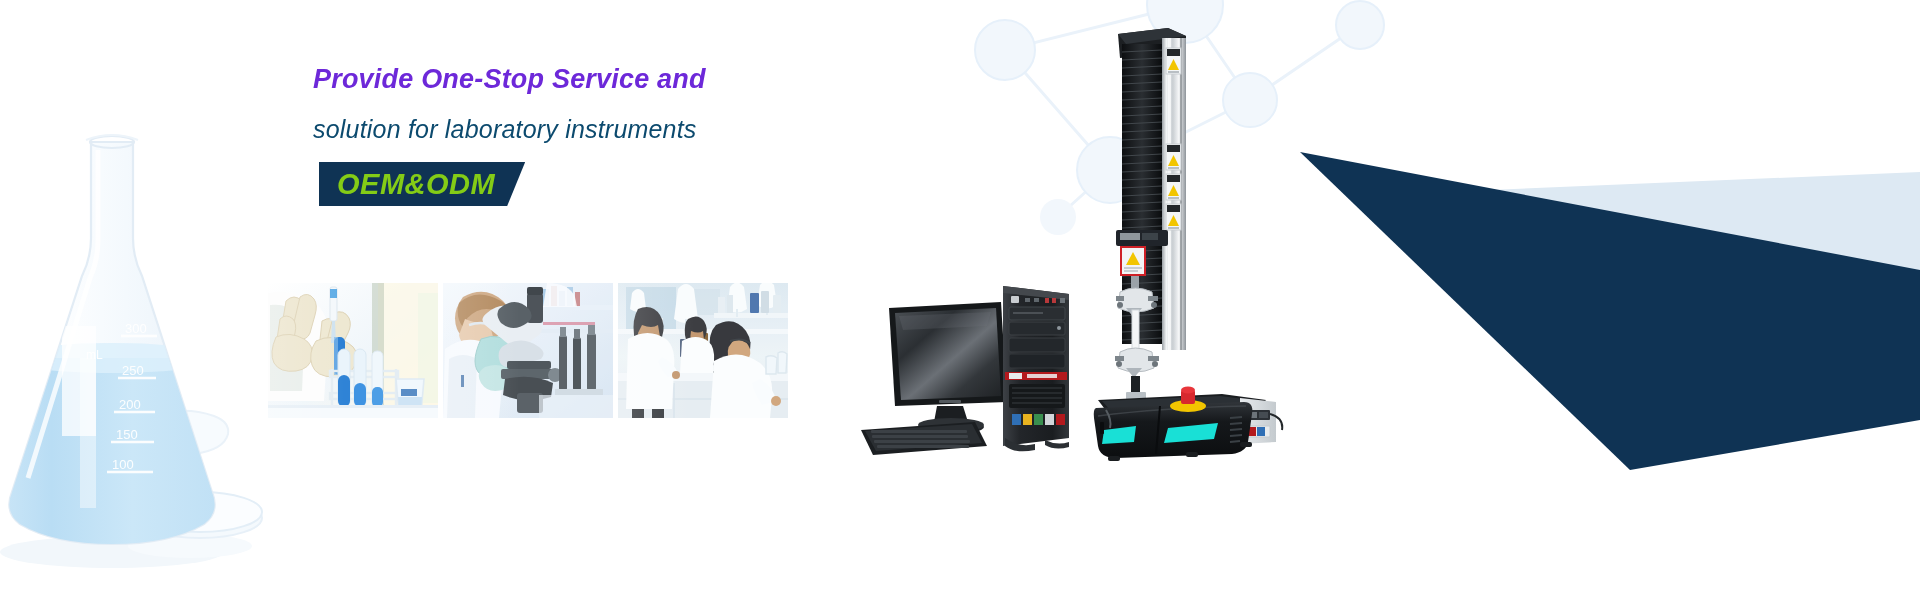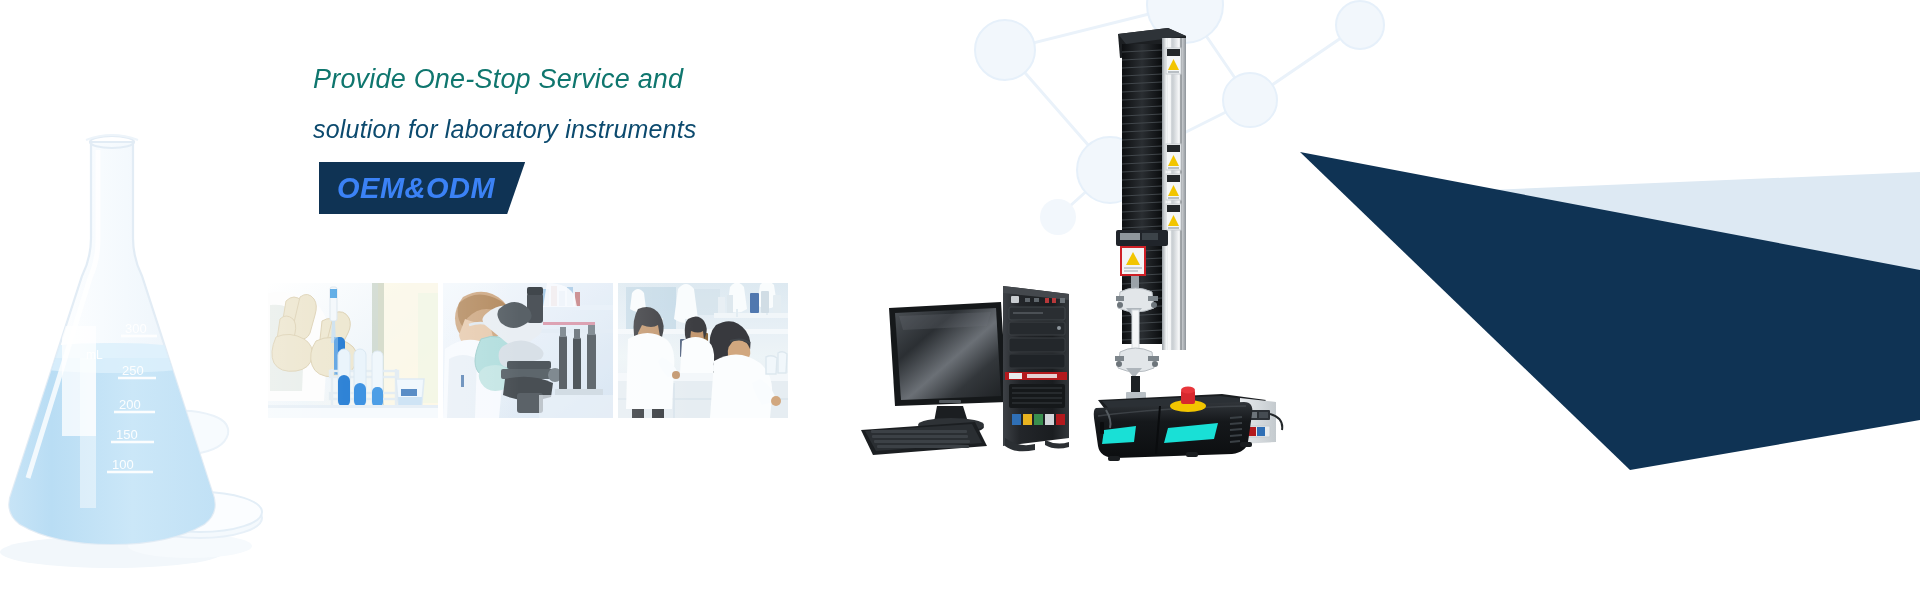--- a/index.html
+++ b/index.html
@@ -19,35 +19,35 @@
   
   .molecule { position:absolute; left:930px; top:-30px; width:520px; height:270px; opacity:1; }
 
   
   .deco-pale { position:absolute; right:0; top:172px; width:480px; height:240px; }
   .deco-navy { position:absolute; right:0; top:150px; width:620px; height:320px; }
 
   
   .copy { position:absolute; left:313px; top:60px; width:760px; }
   .line1 {
-    font-size:27px; font-style:italic; font-weight:normal;
-    color:#0f766e; letter-spacing:.2px; line-height:38px;
+    font-size:27px; font-style:italic; font-weight:bold;
+    color:#6d28d9; letter-spacing:.2px; line-height:38px;
     white-space:nowrap;
   }
   .line2 {
     font-size:25px; font-style:italic; font-weight:normal;
     color:#0c4a6e; letter-spacing:.2px; line-height:38px;
     margin-top:12px; white-space:nowrap;
   }
   .badge-wrap { margin-top:14px; position:relative; height:46px; }
   .badge {
     position:absolute; left:6px; top:0;
-    height:52px; padding:0 30px 0 18px;
+    height:44px; padding:0 30px 0 18px;
     background:#0f3354;
-    color:#3b82f6;
+    color:#84cc16;
     font-size:29px; font-style:italic; font-weight:bold;
     letter-spacing:.5px;
     display:flex; align-items:center;
     -webkit-clip-path:polygon(0 0, 100% 0, calc(100% - 18px) 100%, 0 100%);
     clip-path:polygon(0 0, 100% 0, calc(100% - 18px) 100%, 0 100%);
     white-space:nowrap;
   }
 
   
   .flask { position:absolute; left:-6px; top:120px; width:250px; height:470px; }

